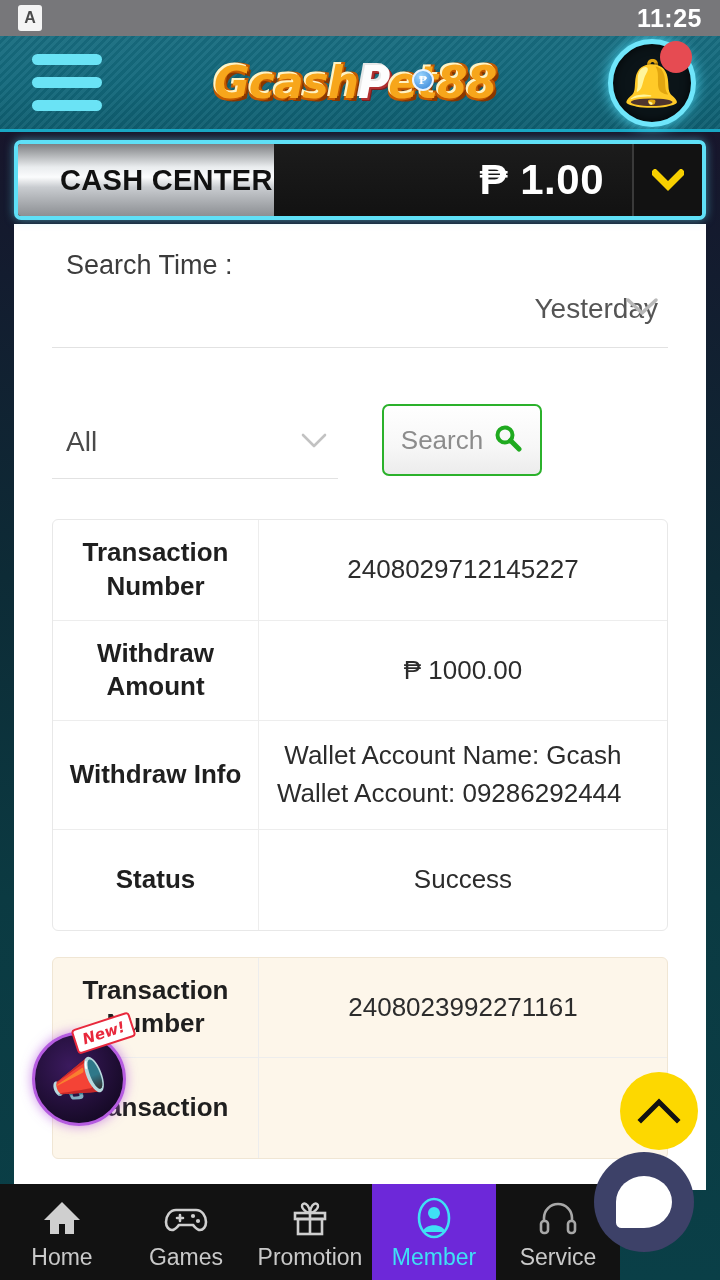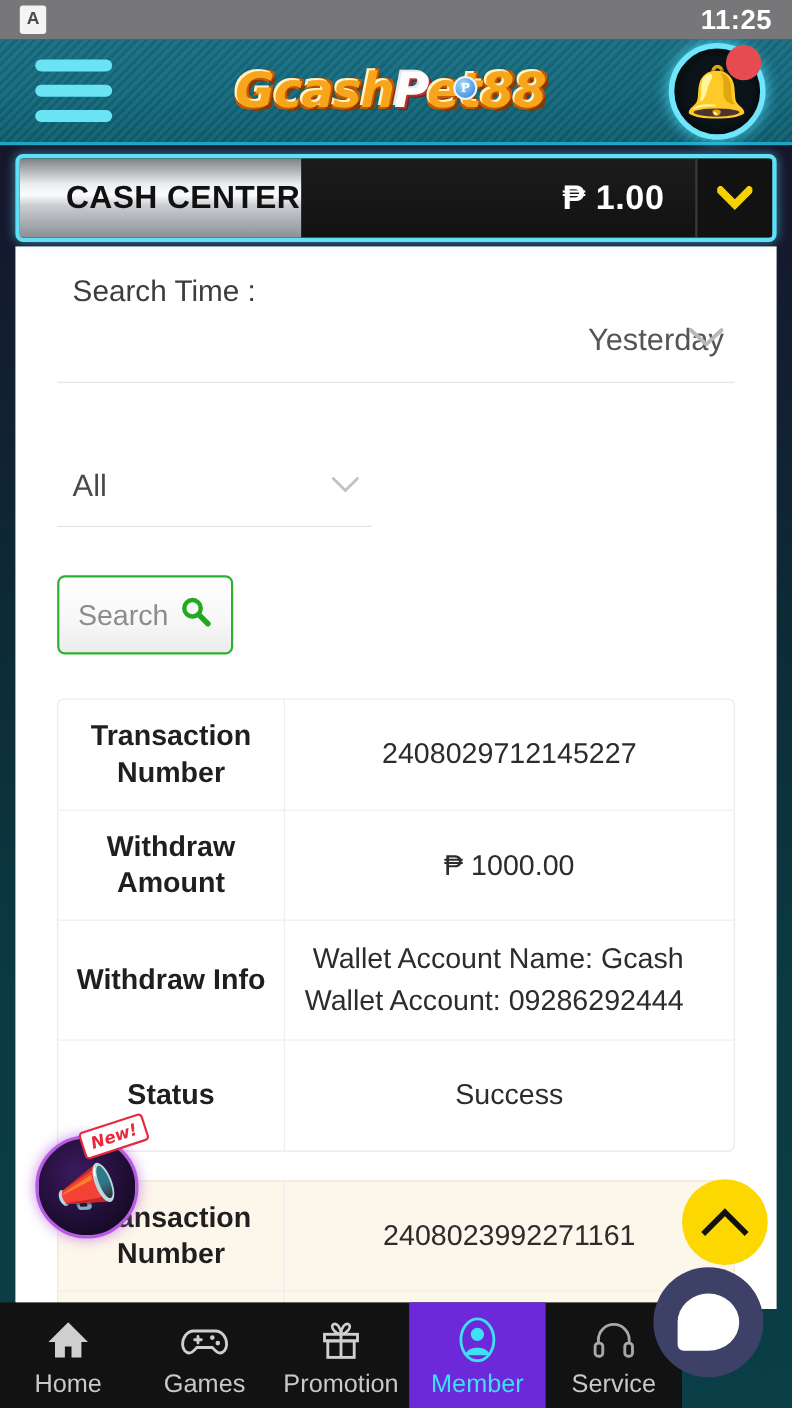--- a/index.html
+++ b/index.html
@@ -91,21 +91,21 @@
   }
   .cc-btn span {
     font-size:29px; font-weight:bold; color:#111; letter-spacing:.3px;
     font-family:"Liberation Sans", sans-serif;
   }
   .cc-bal {
     flex:1; display:flex; align-items:center; justify-content:flex-end;
     padding-right:28px;
     background:linear-gradient(180deg,#1c1c1c,#121212);
   }
-  .cc-bal span { color:#fff; font-size:31px; font-weight:bold; letter-spacing:.5px; }
+  .cc-bal span { color:#fff; font-size:42px; font-weight:bold; letter-spacing:.5px; }
   .cc-chev {
     width:70px; display:flex; align-items:center; justify-content:center;
     border-left:2px solid #3a3a3a; background:#121212; cursor:pointer;
   }
   .cc-chev svg { width:32px; height:22px; }
 
   
   .panel {
     position:absolute; top:224px; left:14px; width:692px; height:966px;
     background:#ffffff; overflow:hidden; z-index:20;
@@ -119,21 +119,21 @@
     margin:12px 38px 0 38px; padding:0 10px 22px 10px;
     border-bottom:1px solid #e2e2e2;
     display:flex; align-items:center; justify-content:flex-end; position:relative;
     cursor:pointer;
   }
   .sel-row .val { font-size:28px; color:#555; }
   .sel-row .chev { position:absolute; right:8px; top:2px; }
   .chev-svg { width:36px; height:22px; }
 
   .filter-row {
-    margin-top:56px; padding:0 38px; display:flex; align-items:flex-start; gap:44px;flex-direction:column;
+    margin-top:56px; padding:0 38px; display:flex; align-items:flex-start; gap:44px;
   }
   .filter-select {
     width:286px; padding:0 10px 20px 14px; border-bottom:1px solid #e2e2e2;
     display:flex; align-items:center; justify-content:space-between;
     cursor:pointer; margin-top:22px;
   }
   .filter-select .val { font-size:28px; color:#4a4a4a; }
   .filter-select .chev-svg { width:28px; height:18px; }
 
   .search-btn {

